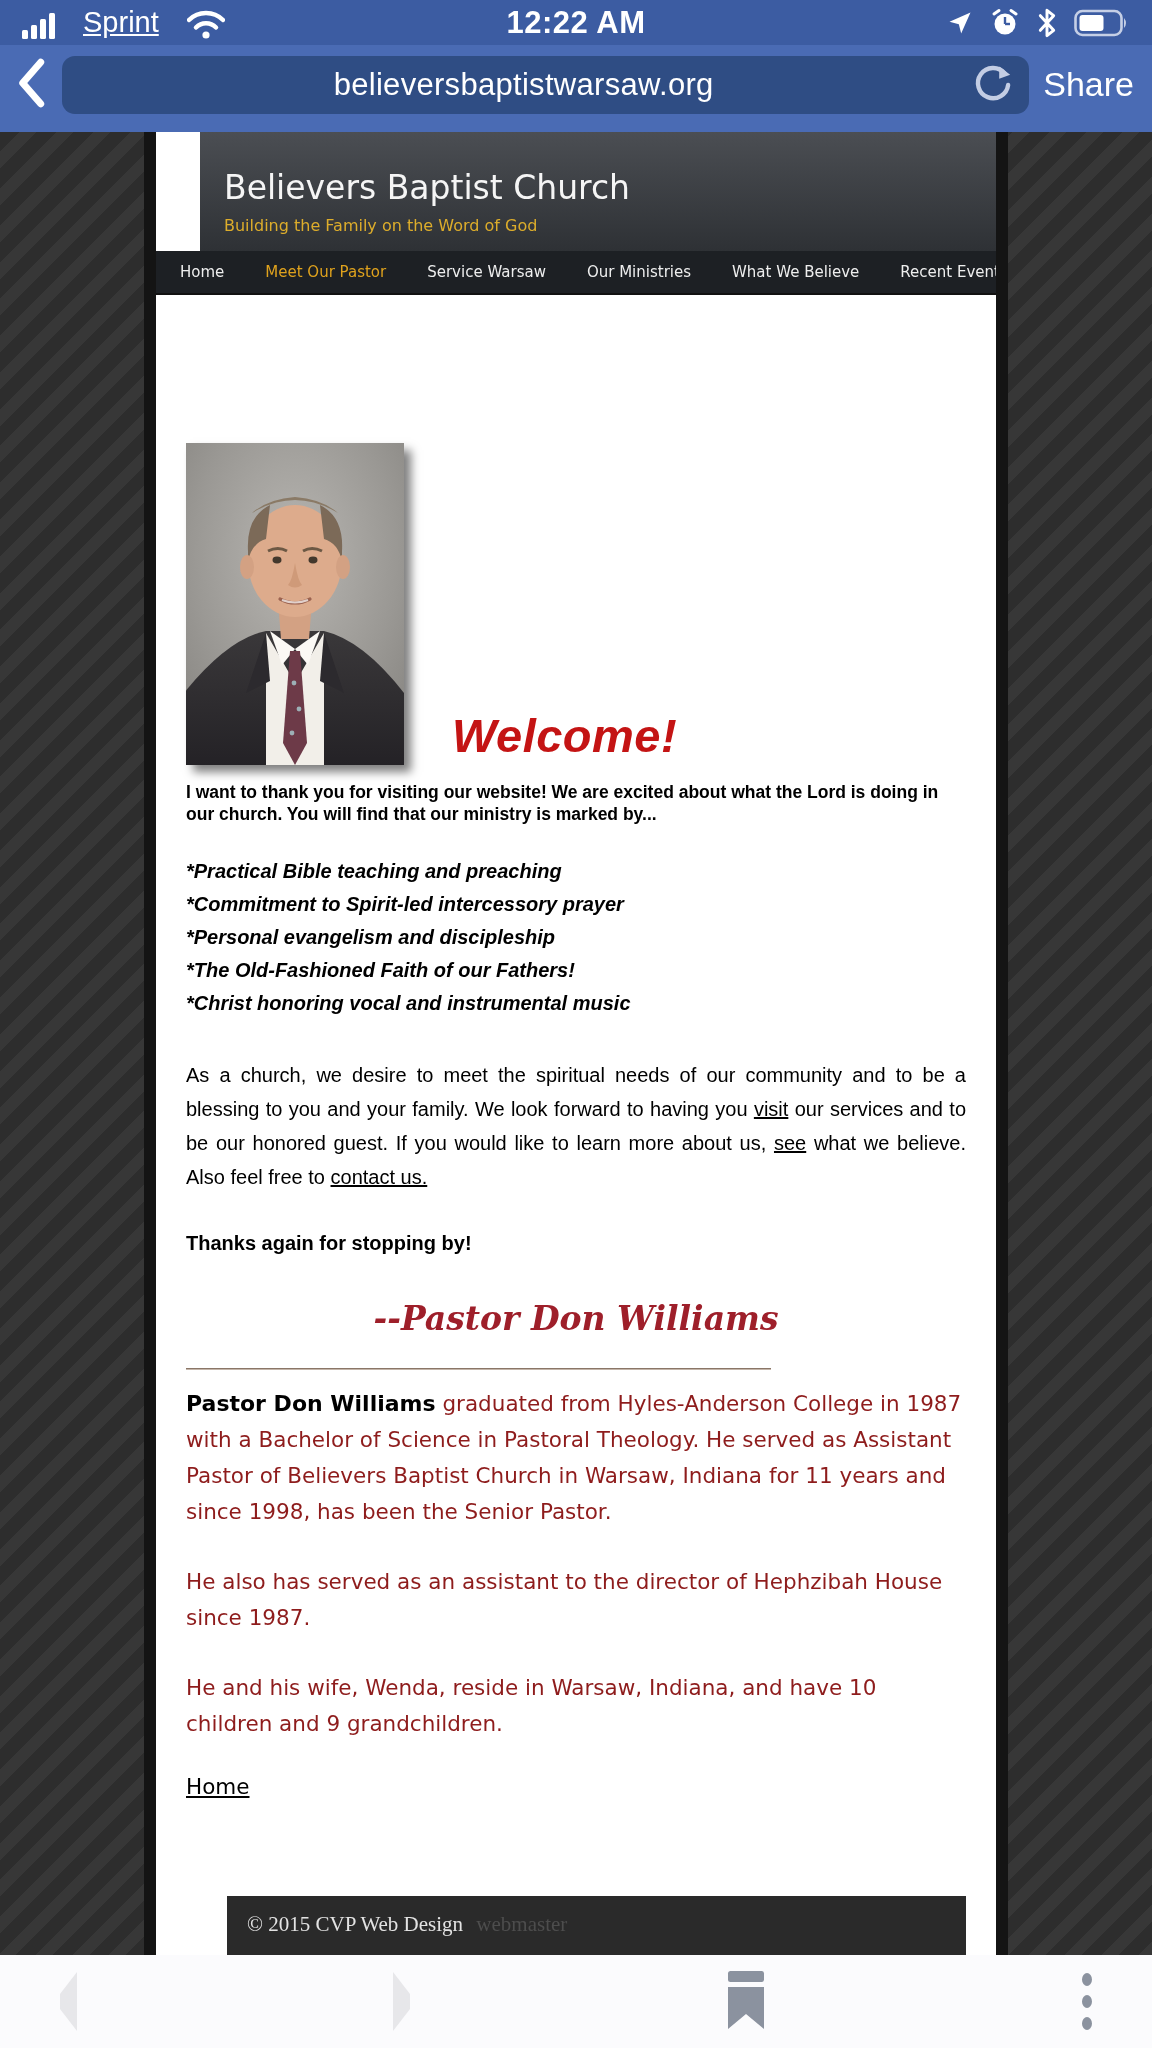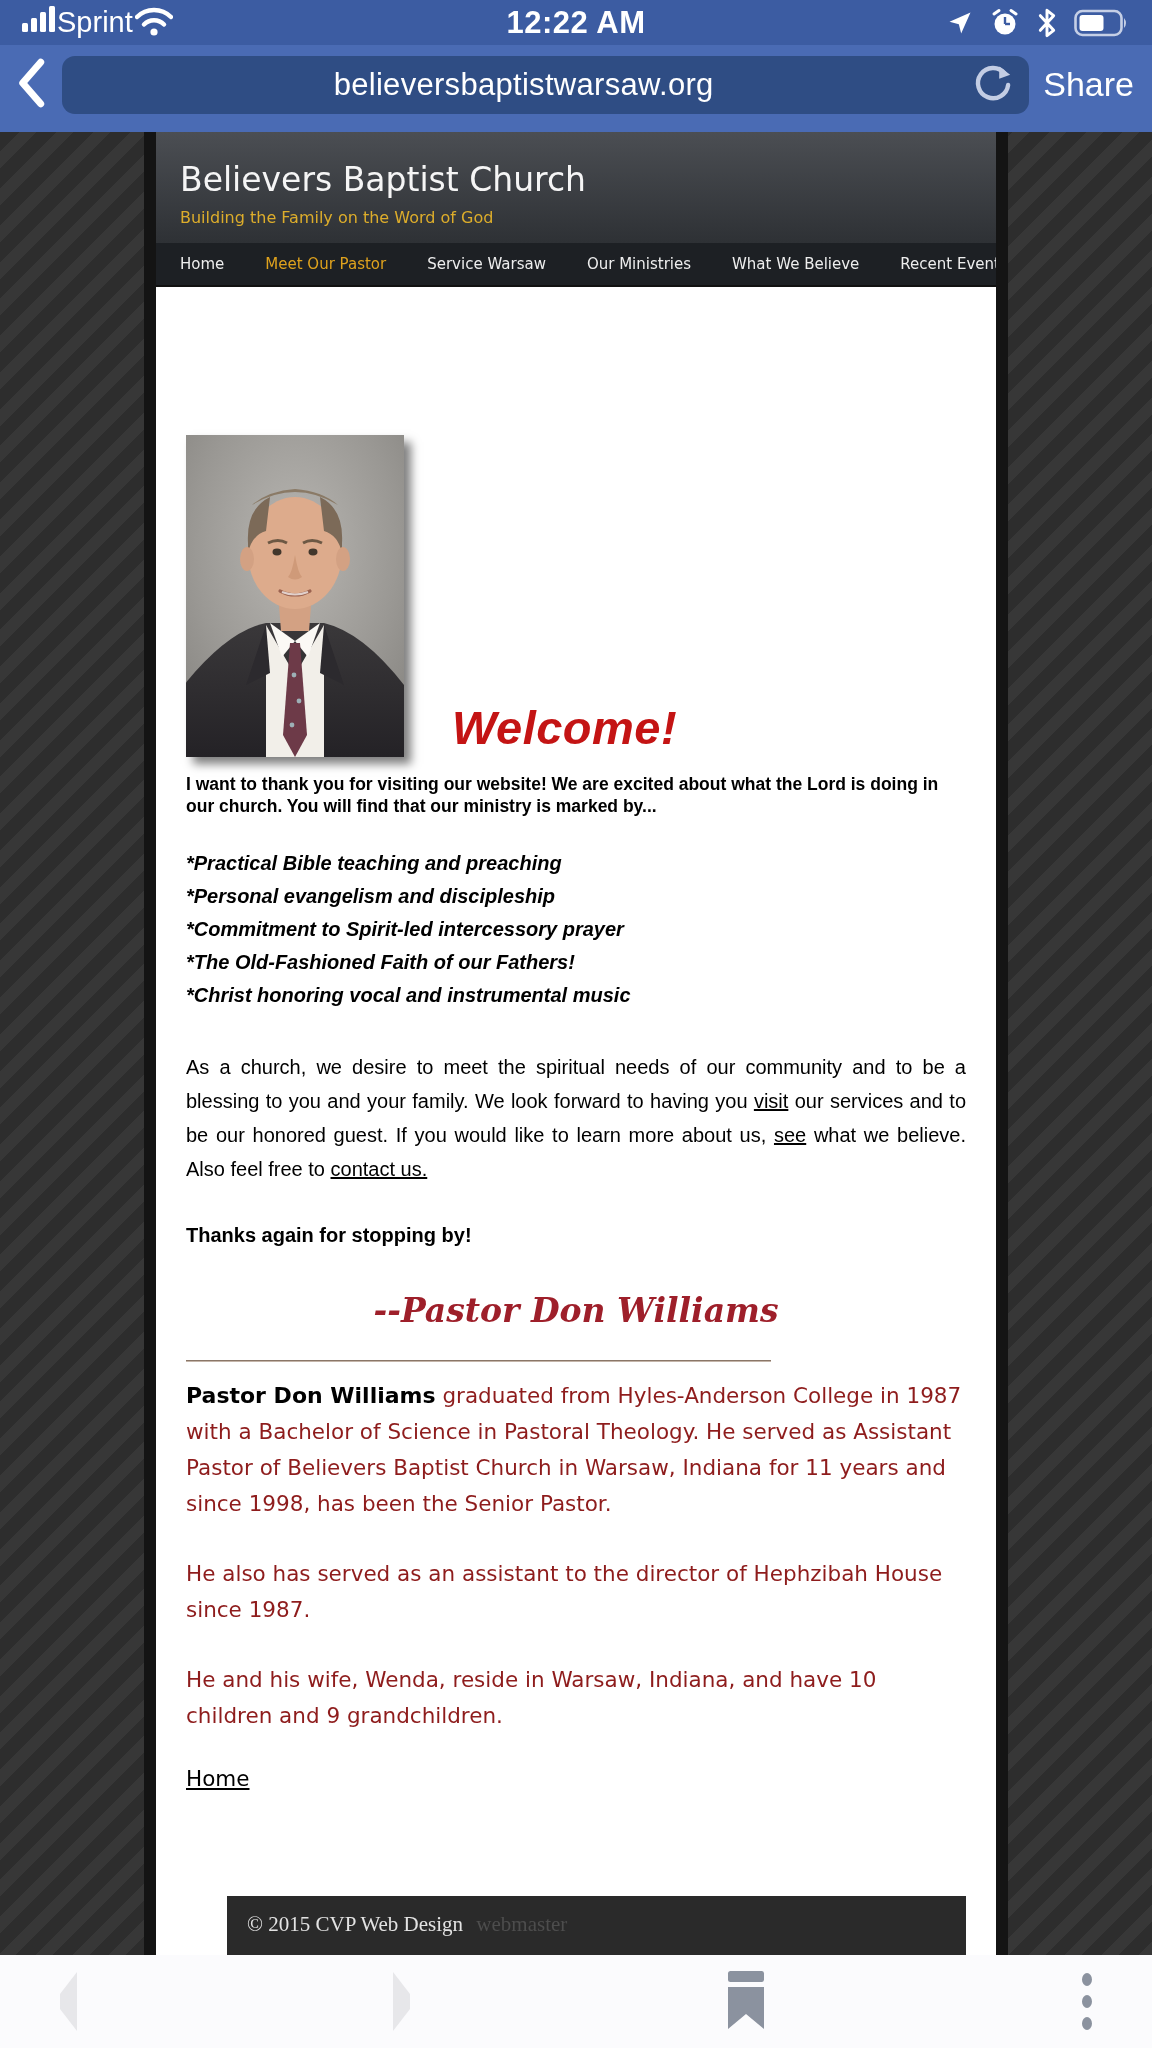--- a/index.html
+++ b/index.html
@@ -4,21 +4,21 @@
 <style>
   * { margin:0; padding:0; box-sizing:border-box; }
   html,body { width:1152px; height:2048px; overflow:hidden; background:#000; }
   body { font-family:"Liberation Sans", sans-serif; display:flex; flex-direction:column; }
 
   
   .status-bar{
     height:45px; background:#3c5ca2; color:#fff;
     display:flex; align-items:center; padding:0 22px; flex:0 0 auto;
   }
-  .sb-left{ display:flex; align-items:flex-start; gap:2px; width:300px; }
+  .sb-left{ display:flex; align-items:flex-end; gap:28px; width:300px;text-decoration:underline; }
   .sb-center{ flex:1; text-align:center; font-size:31px; font-weight:600; letter-spacing:.5px; }
   .sb-right{ display:flex; align-items:center; gap:16px; width:300px; justify-content:flex-end; }
   .carrier{ font-size:29px; font-weight:400; }
   .sig-bars{ display:flex; align-items:flex-end; gap:3px; height:26px; }
   .sig-bars i{ display:block; width:6px; background:#fff; border-radius:1.5px; }
   .sig-bars i:nth-child(1){height:9px} .sig-bars i:nth-child(2){height:14px}
   .sig-bars i:nth-child(3){height:20px} .sig-bars i:nth-child(4){height:26px}
 
   
   .chrome{
@@ -40,21 +40,21 @@
   }
   .page{
     width:864px; height:100%;
     border-left:12px solid #141414; border-right:12px solid #141414;
     display:flex; flex-direction:column; background:#fff; overflow:hidden;
   }
 
   
   .site-header{
     background:linear-gradient(#4b4e53,#2e3135);
-    padding:28px 0 16px 24px; flex:0 0 auto;
+    padding:36px 0 16px 24px; flex:0 0 auto;margin-left:44px;
   }
   .site-title{ color:#f5f5f5; font-size:33px; font-weight:400; font-family:"DejaVu Sans", sans-serif; }
   .site-tagline{ color:#ddad2b; font-size:16px; margin-top:9px; font-family:"DejaVu Sans", sans-serif; }
 
   
   .site-nav{
     background:#1d2024; display:flex; align-items:center; gap:41px;
     padding:0 0 0 24px; height:44px; flex:0 0 auto; border-bottom:2px solid #111;
   }
   .site-nav a{
@@ -234,22 +234,22 @@
           <path d="M94 156 Q109 164 124 156" stroke="#9c6350" stroke-width="3.2" fill="none" stroke-linecap="round"></path>
           <path d="M96 157 Q109 162 122 157" stroke="#fff" stroke-width="2" fill="none" opacity=".7"></path>
         </svg>
         <h1 class="welcome">Welcome!</h1>
       </div>
 
       <p class="intro">I want to thank you for visiting our website!  We are excited about what the Lord is doing in our church.  You will find that our ministry is marked by...</p>
 
       <div class="bullets">
         <div>*Practical Bible teaching and preaching</div>
+        <div>*Commitment to Spirit-led intercessory prayer</div>
         <div>*Personal evangelism and discipleship</div>
-        <div>*Commitment to Spirit-led intercessory prayer</div>
         <div>*The Old-Fashioned Faith of our Fathers!</div>
         <div>*Christ honoring vocal and instrumental music</div>
       </div>
 
       <p class="justified"><span>As a church, we desire to meet the spiritual needs of our community and to be a blessing to you and your family.  We look forward to having you </span><a>visit</a><span> our services and to be our honored guest. If you would like to learn more about us, </span><a>see</a><span> what we believe. Also feel free to </span><a>contact us.</a></p>
 
       <p class="thanks">Thanks again for stopping by!</p>
 
       <div class="signature">--Pastor Don Williams</div>
 

